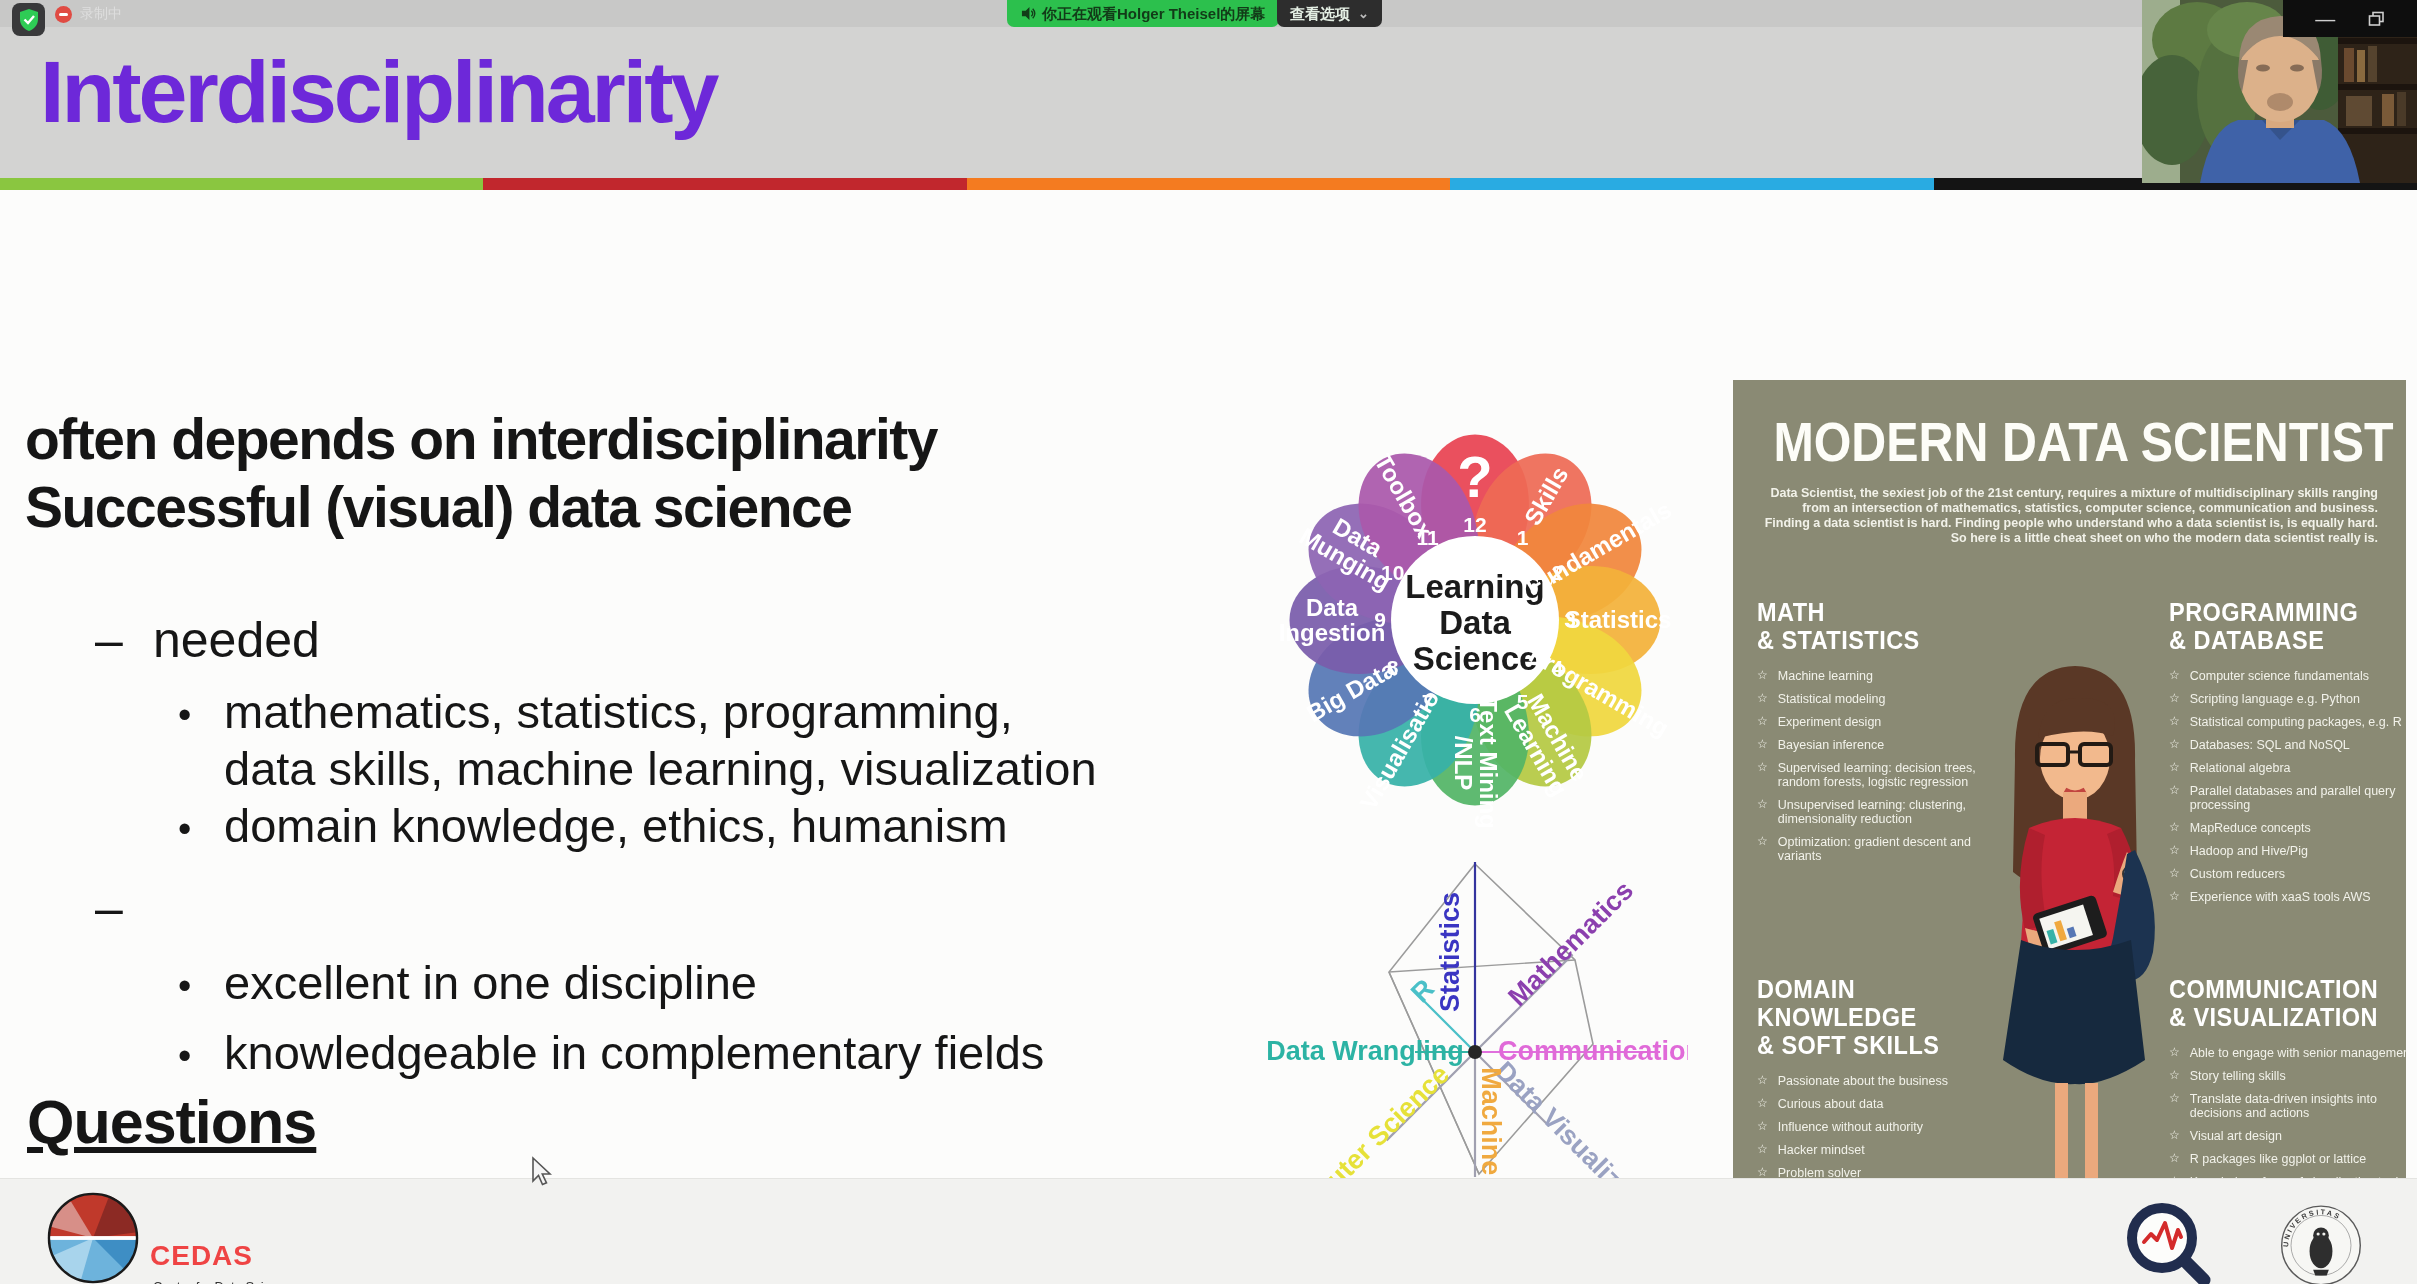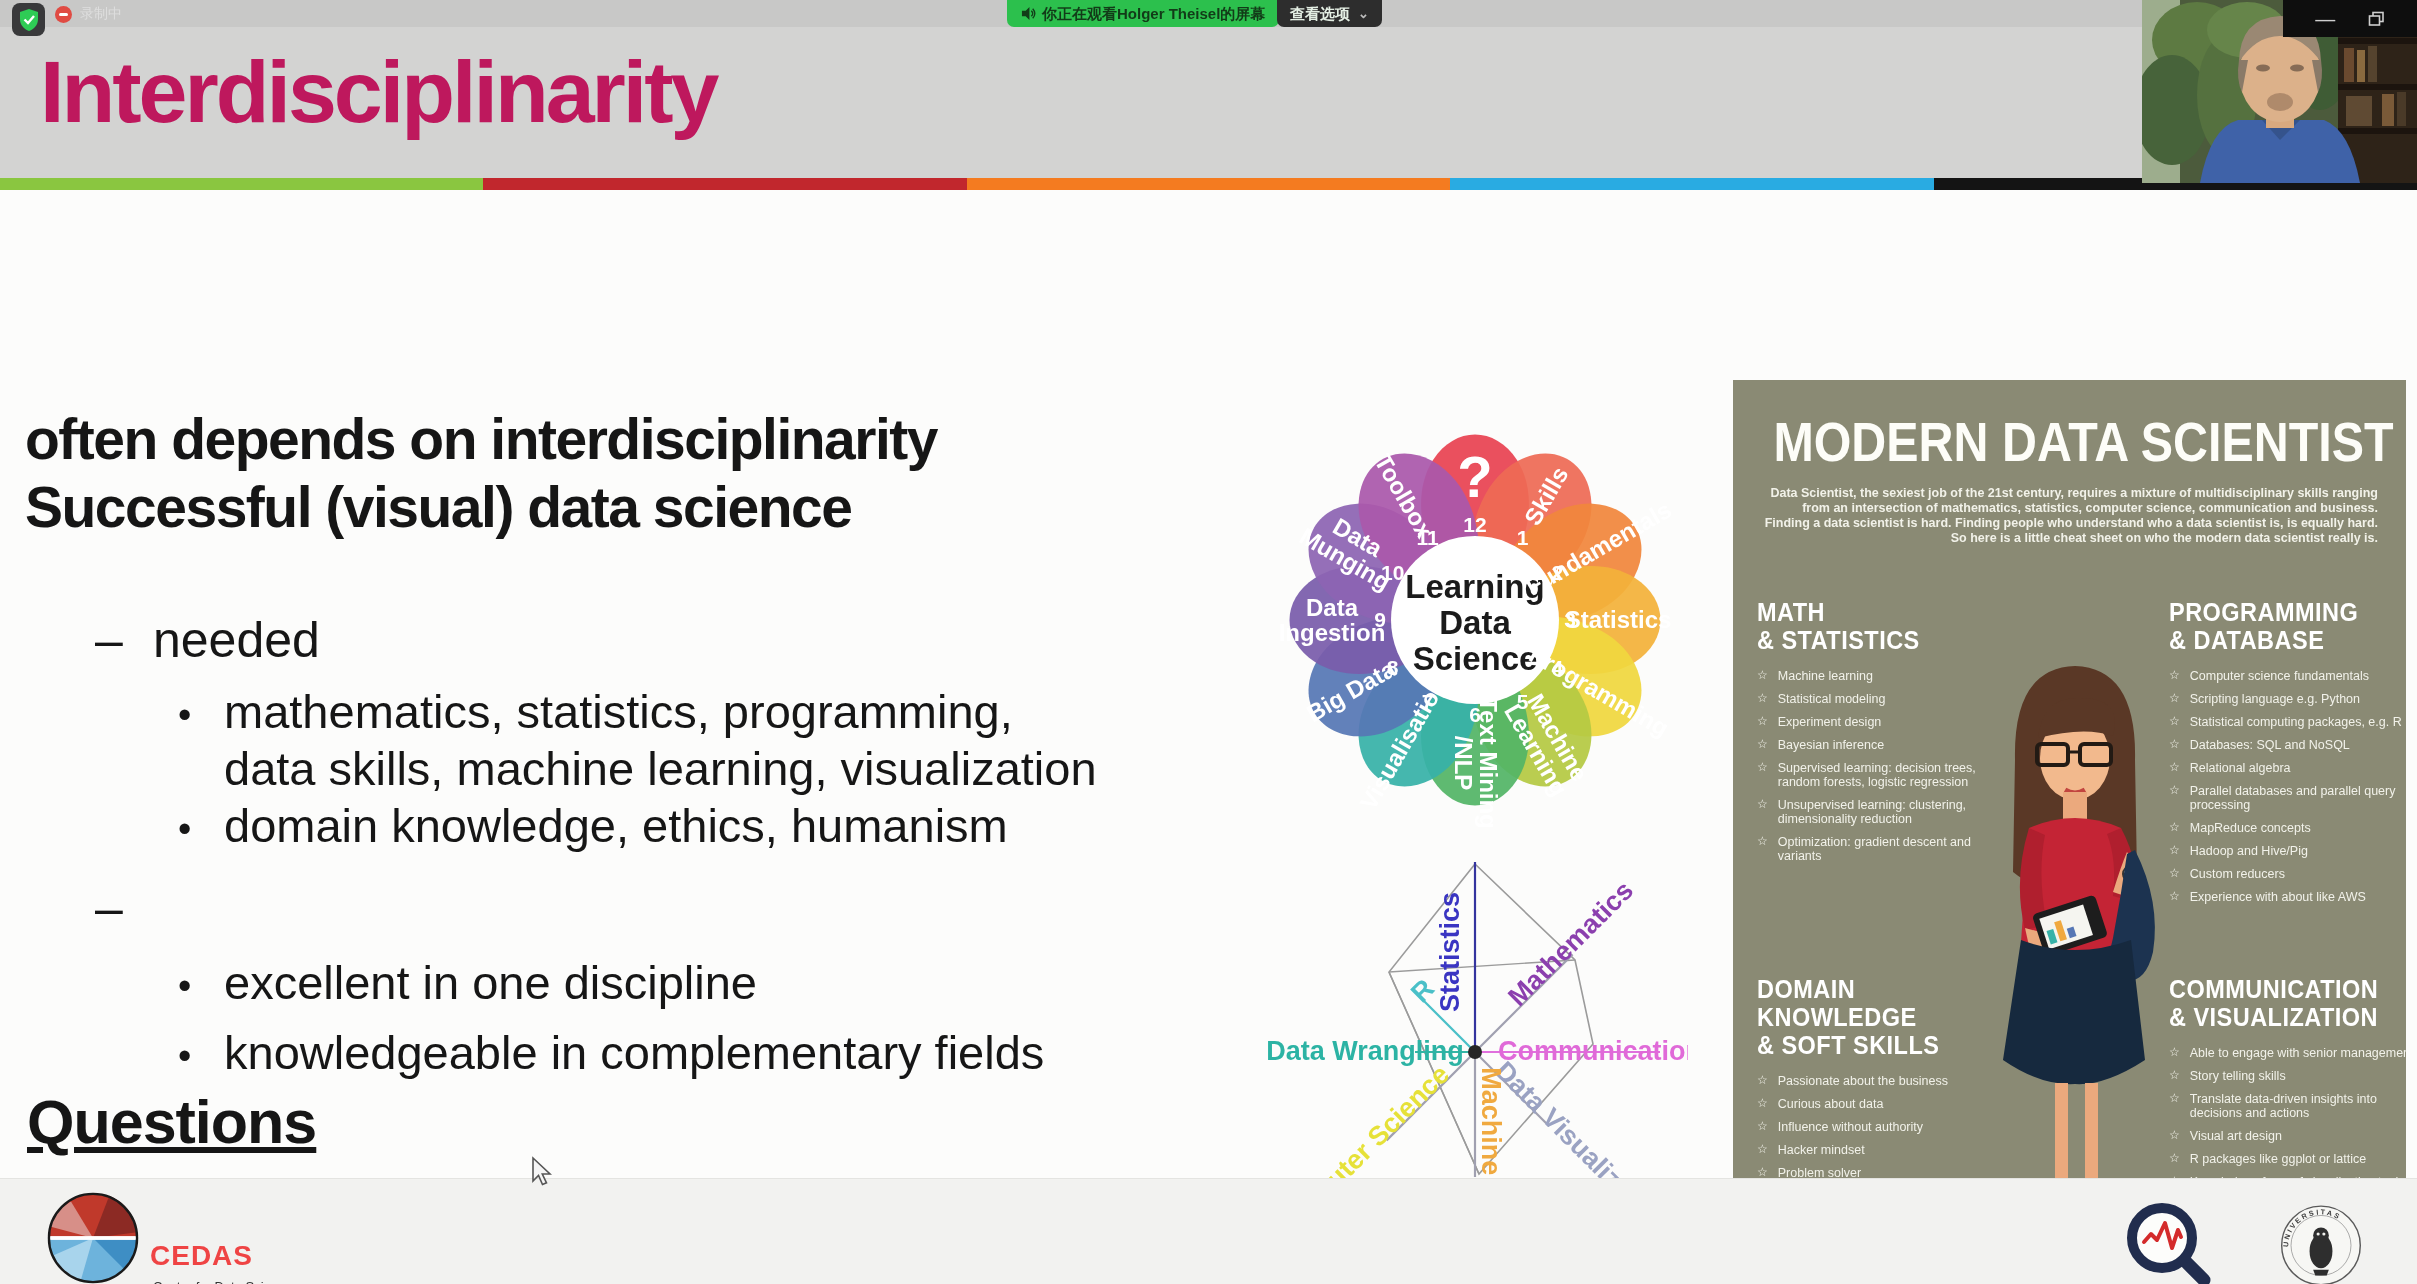--- a/index.html
+++ b/index.html
@@ -17,21 +17,21 @@
   .banner{position:absolute;left:1007px;top:0;height:27px;padding:0 14px;background:#2cc04d;
     border-radius:0 0 7px 7px;color:#123b18;font-size:15px;line-height:27px;font-weight:bold;
     display:flex;align-items:center;gap:6px;z-index:31;}
   .view-btn{position:absolute;left:1277px;top:0;height:27px;padding:0 13px;background:#2d2d2d;
     border-radius:0 0 7px 7px;color:#e4efe4;font-size:15px;line-height:27px;font-weight:bold;
     display:flex;align-items:center;gap:8px;z-index:31;cursor:pointer;}
   .view-btn .chev{color:#bdbdbd;font-size:13px;}
 
   
   .title-band{position:absolute;left:0;top:27px;width:2417px;height:151px;background:#d3d3d2;}
-  .slide-title{position:absolute;left:40px;top:14px;font-size:88px;font-weight:bold;color:#be185d;
+  .slide-title{position:absolute;left:40px;top:14px;font-size:88px;font-weight:bold;color:#6d28d9;
     letter-spacing:-3px;}
   .stripe{position:absolute;left:0;top:178px;width:2417px;height:12px;display:flex;}
   .stripe div{flex:1;height:12px;}
 
   
   .slide-body{position:absolute;left:0;top:190px;width:2417px;height:988px;background:#fcfcfb;}
   .content{position:absolute;left:25px;top:215px;width:1220px;color:#161616;}
   .heading{position:absolute;left:0;top:0;font-size:57px;line-height:68px;font-weight:bold;
     letter-spacing:-1.5px;white-space:nowrap;}
   .row{position:absolute;display:flex;white-space:pre-wrap;}
@@ -326,21 +326,21 @@
             <li>
               <span class="star">☆</span>
               <span>Hadoop and Hive/Pig</span>
             </li>
             <li>
               <span class="star">☆</span>
               <span>Custom reducers</span>
             </li>
             <li>
               <span class="star">☆</span>
-              <span>Experience with about like AWS</span>
+              <span>Experience with xaaS tools AWS</span>
             </li>
           </ul>
       </div>
       <div class="ig-sec" style="left:24px;top:595px;width:262px">
         <div class="sec-title">
             <div>DOMAIN KNOWLEDGE</div>
             <div>&amp; SOFT SKILLS</div>
           </div>
         <ul class="sec-list">
             <li>

